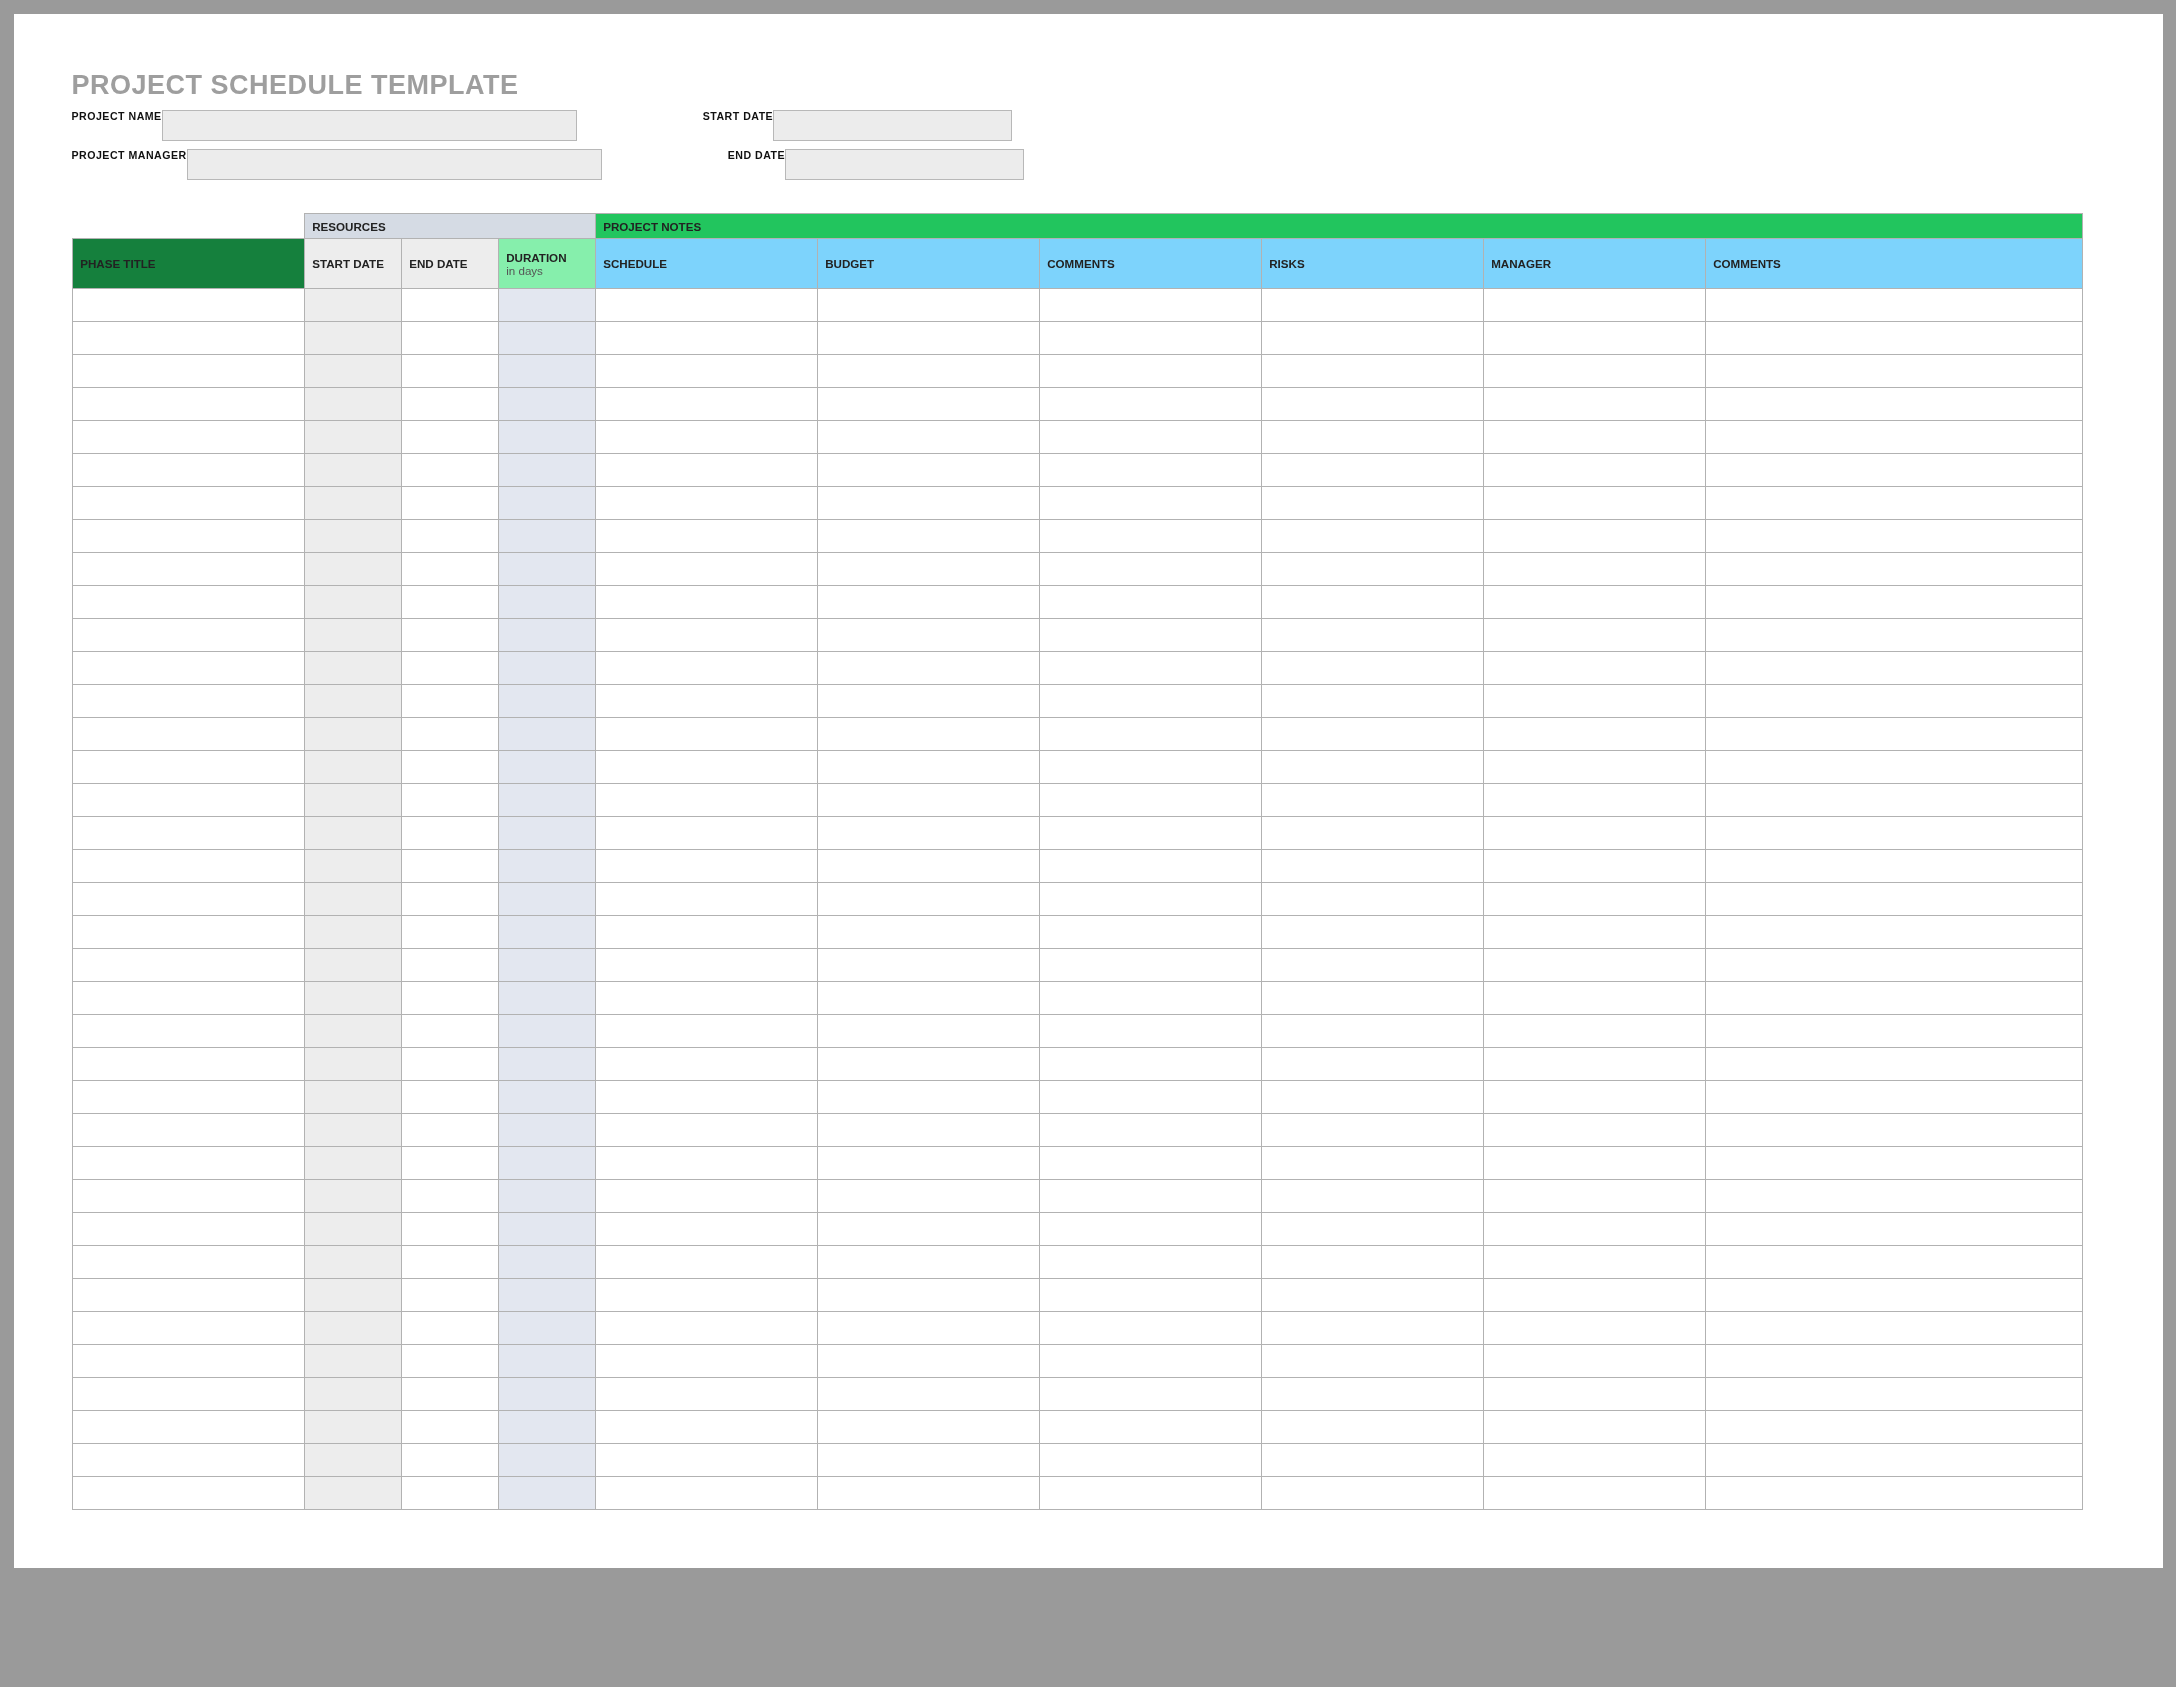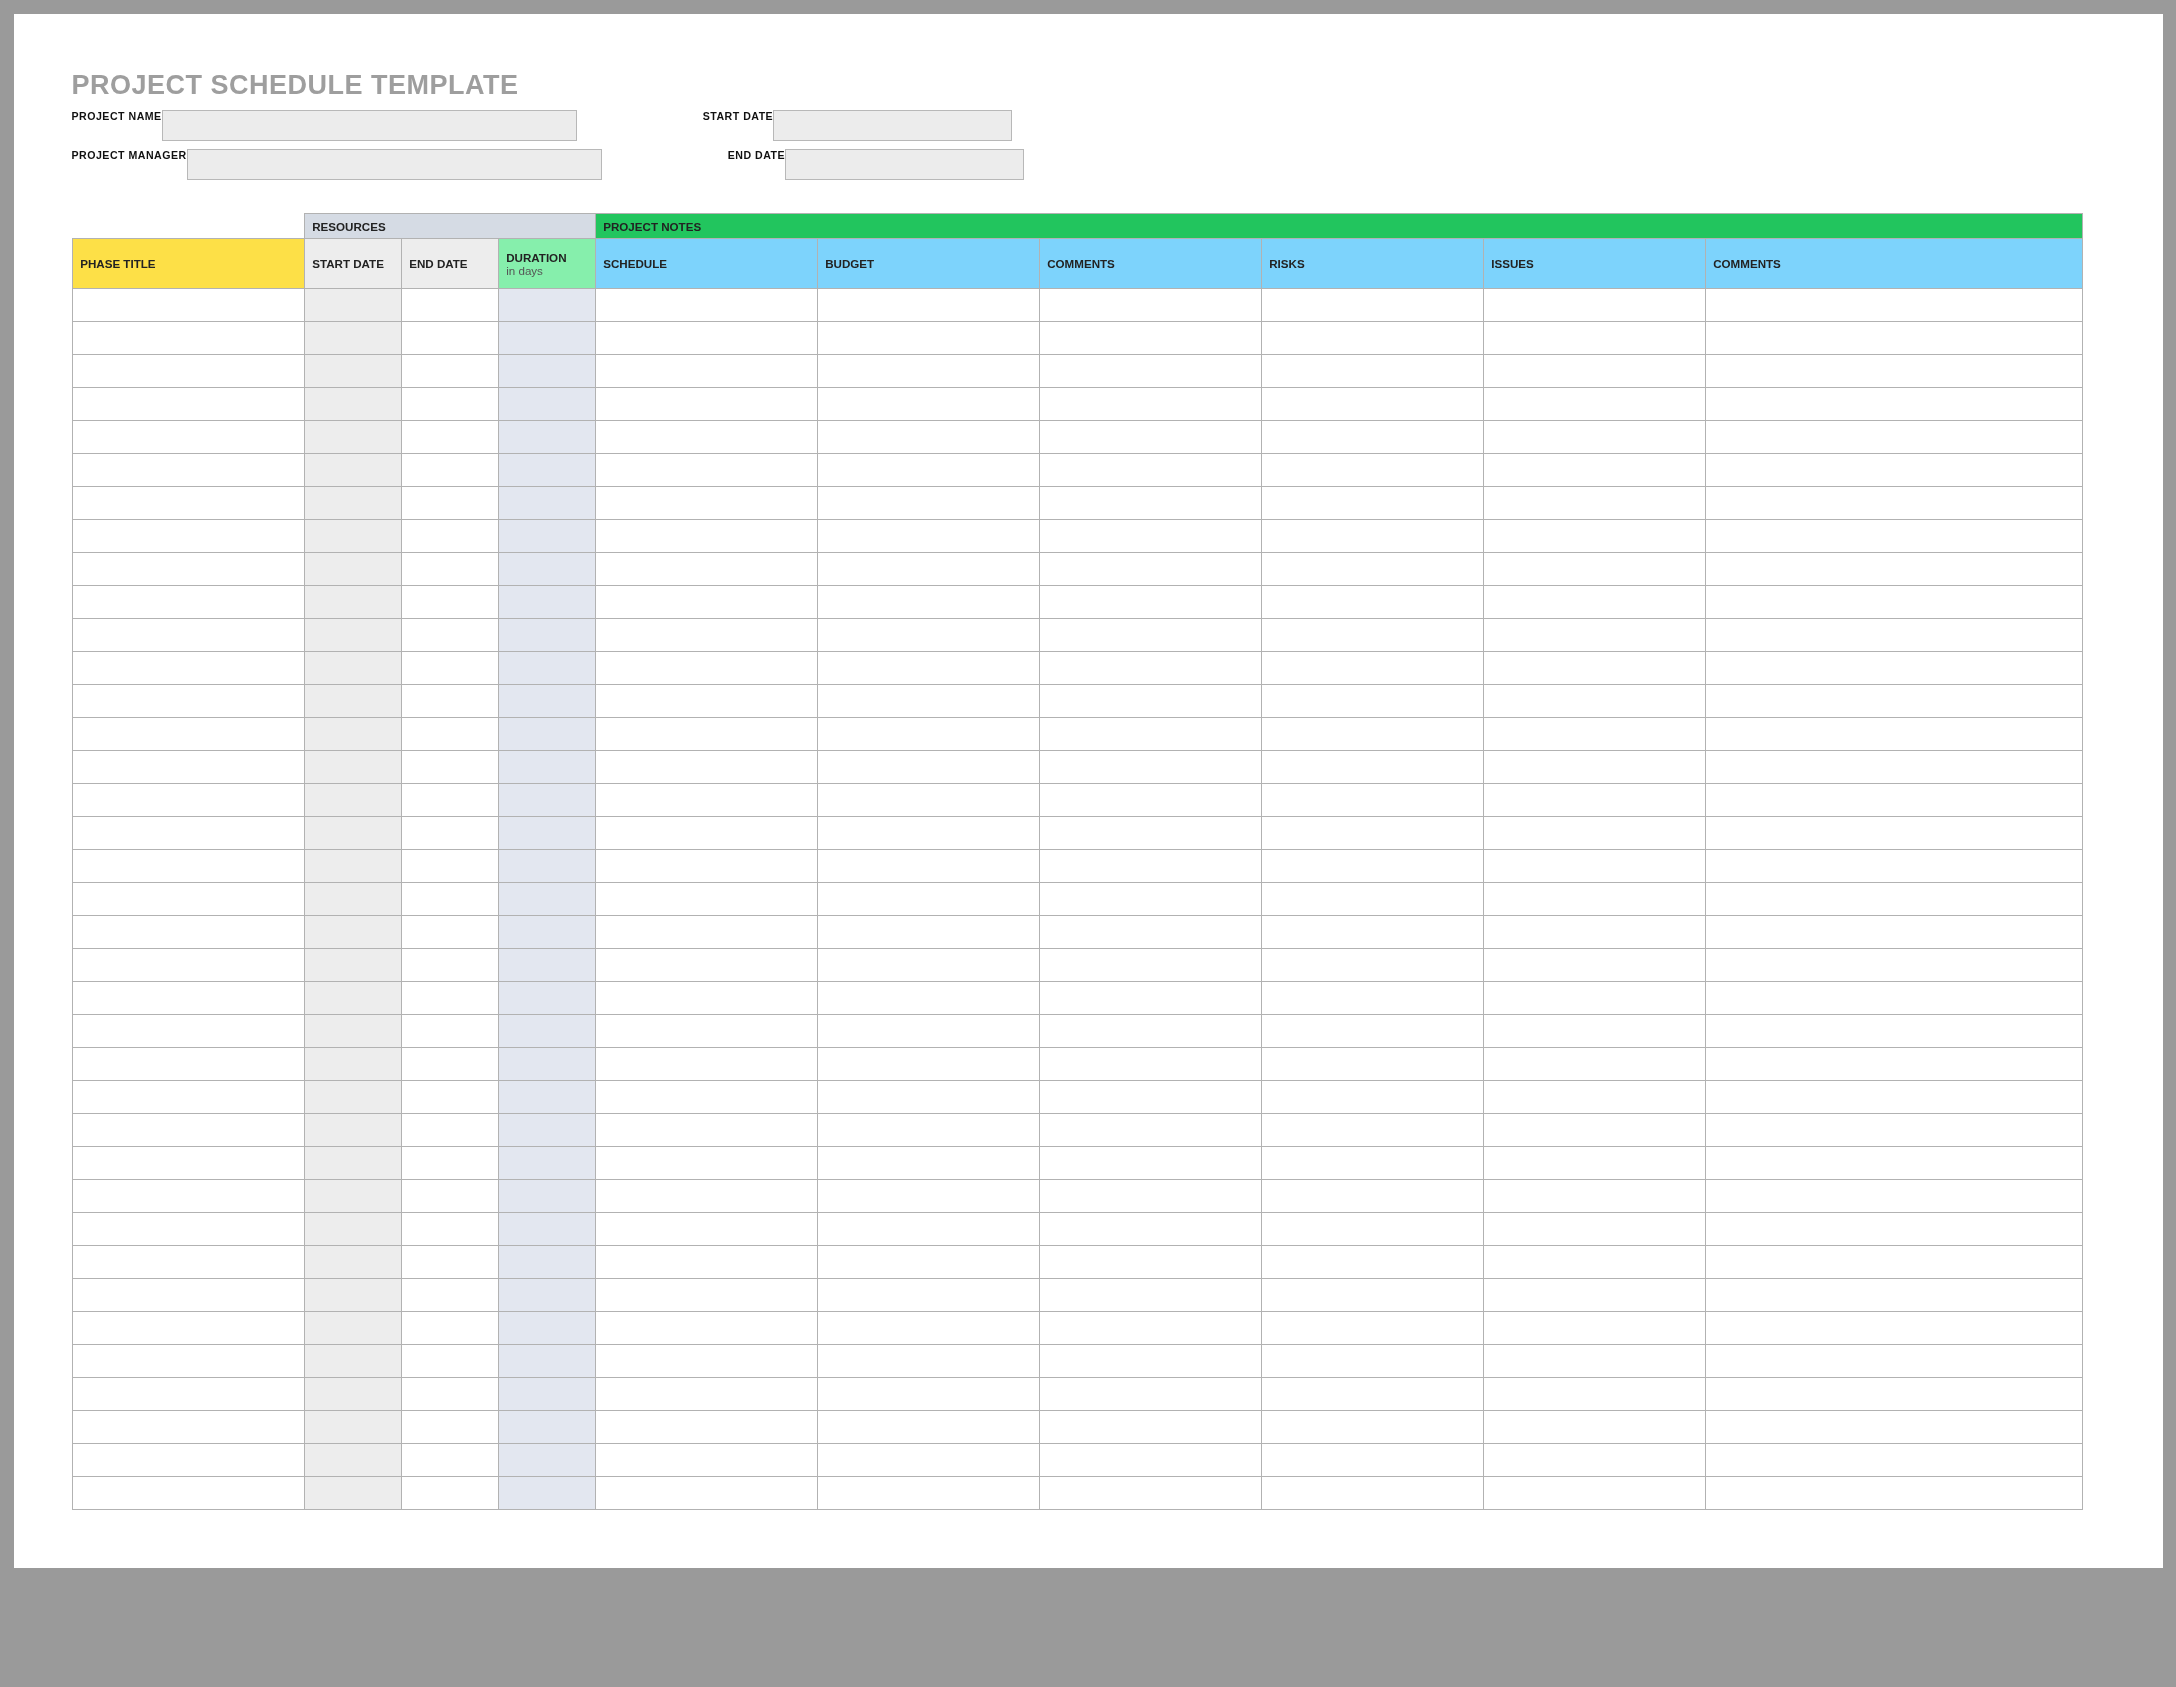--- a/index.html
+++ b/index.html
@@ -39,21 +39,21 @@
 th,td{border:1px solid #b2b2b2;box-sizing:border-box;font-size:11.6px;padding:5.8px 7.7px;text-align:left;vertical-align:middle}
 th{font-weight:700}
 col.c-phase{width:232px}
 col.c-start{width:97px}
 col.c-end{width:97px}
 col.c-dur{width:97px}
 col.c-wide{width:222px}
 col.c-comments{width:auto}
 th.thead-group.timeline{background:#d5dbe4;height:25px}
 th.thead-group.notes{background:#22c55e;height:25px}
-th.phase-title{background:#fde047;height:50px}
+th.phase-title{background:#15803d;height:50px}
 th.sub{background:#ededed;height:50px;line-height:1.15}
 th.sub.dur{background:#86efac}
 th.sub.notes{background:#7dd3fc}
 th .sm{font-weight:400;color:#555}
 tbody td{height:33px}
 td.c-start{background:#ededed}
 td.c-dur{background:#e3e7f0}
 .corner-spacer{border:none;background:#fff}
 </style>
 </head>
@@ -110,21 +110,21 @@
           <th class="sub"><span>START DATE</span></th>
           <th class="sub"><span>END DATE</span></th>
           <th class="sub dur">
             <span>DURATION</span><br>
             <span class="sm">in days</span>
           </th>
           <th class="sub notes">SCHEDULE</th>
           <th class="sub notes">BUDGET</th>
           <th class="sub notes">COMMENTS</th>
           <th class="sub notes">RISKS</th>
-          <th class="sub notes">ISSUES</th>
+          <th class="sub notes">MANAGER</th>
           <th class="sub notes">COMMENTS</th>
         </tr>
       </thead>
       <tbody id="tbody">
           <tr>
             <td></td>
             <td class="c-start"></td>
             <td></td>
             <td class="c-dur"></td>
             <td></td>

